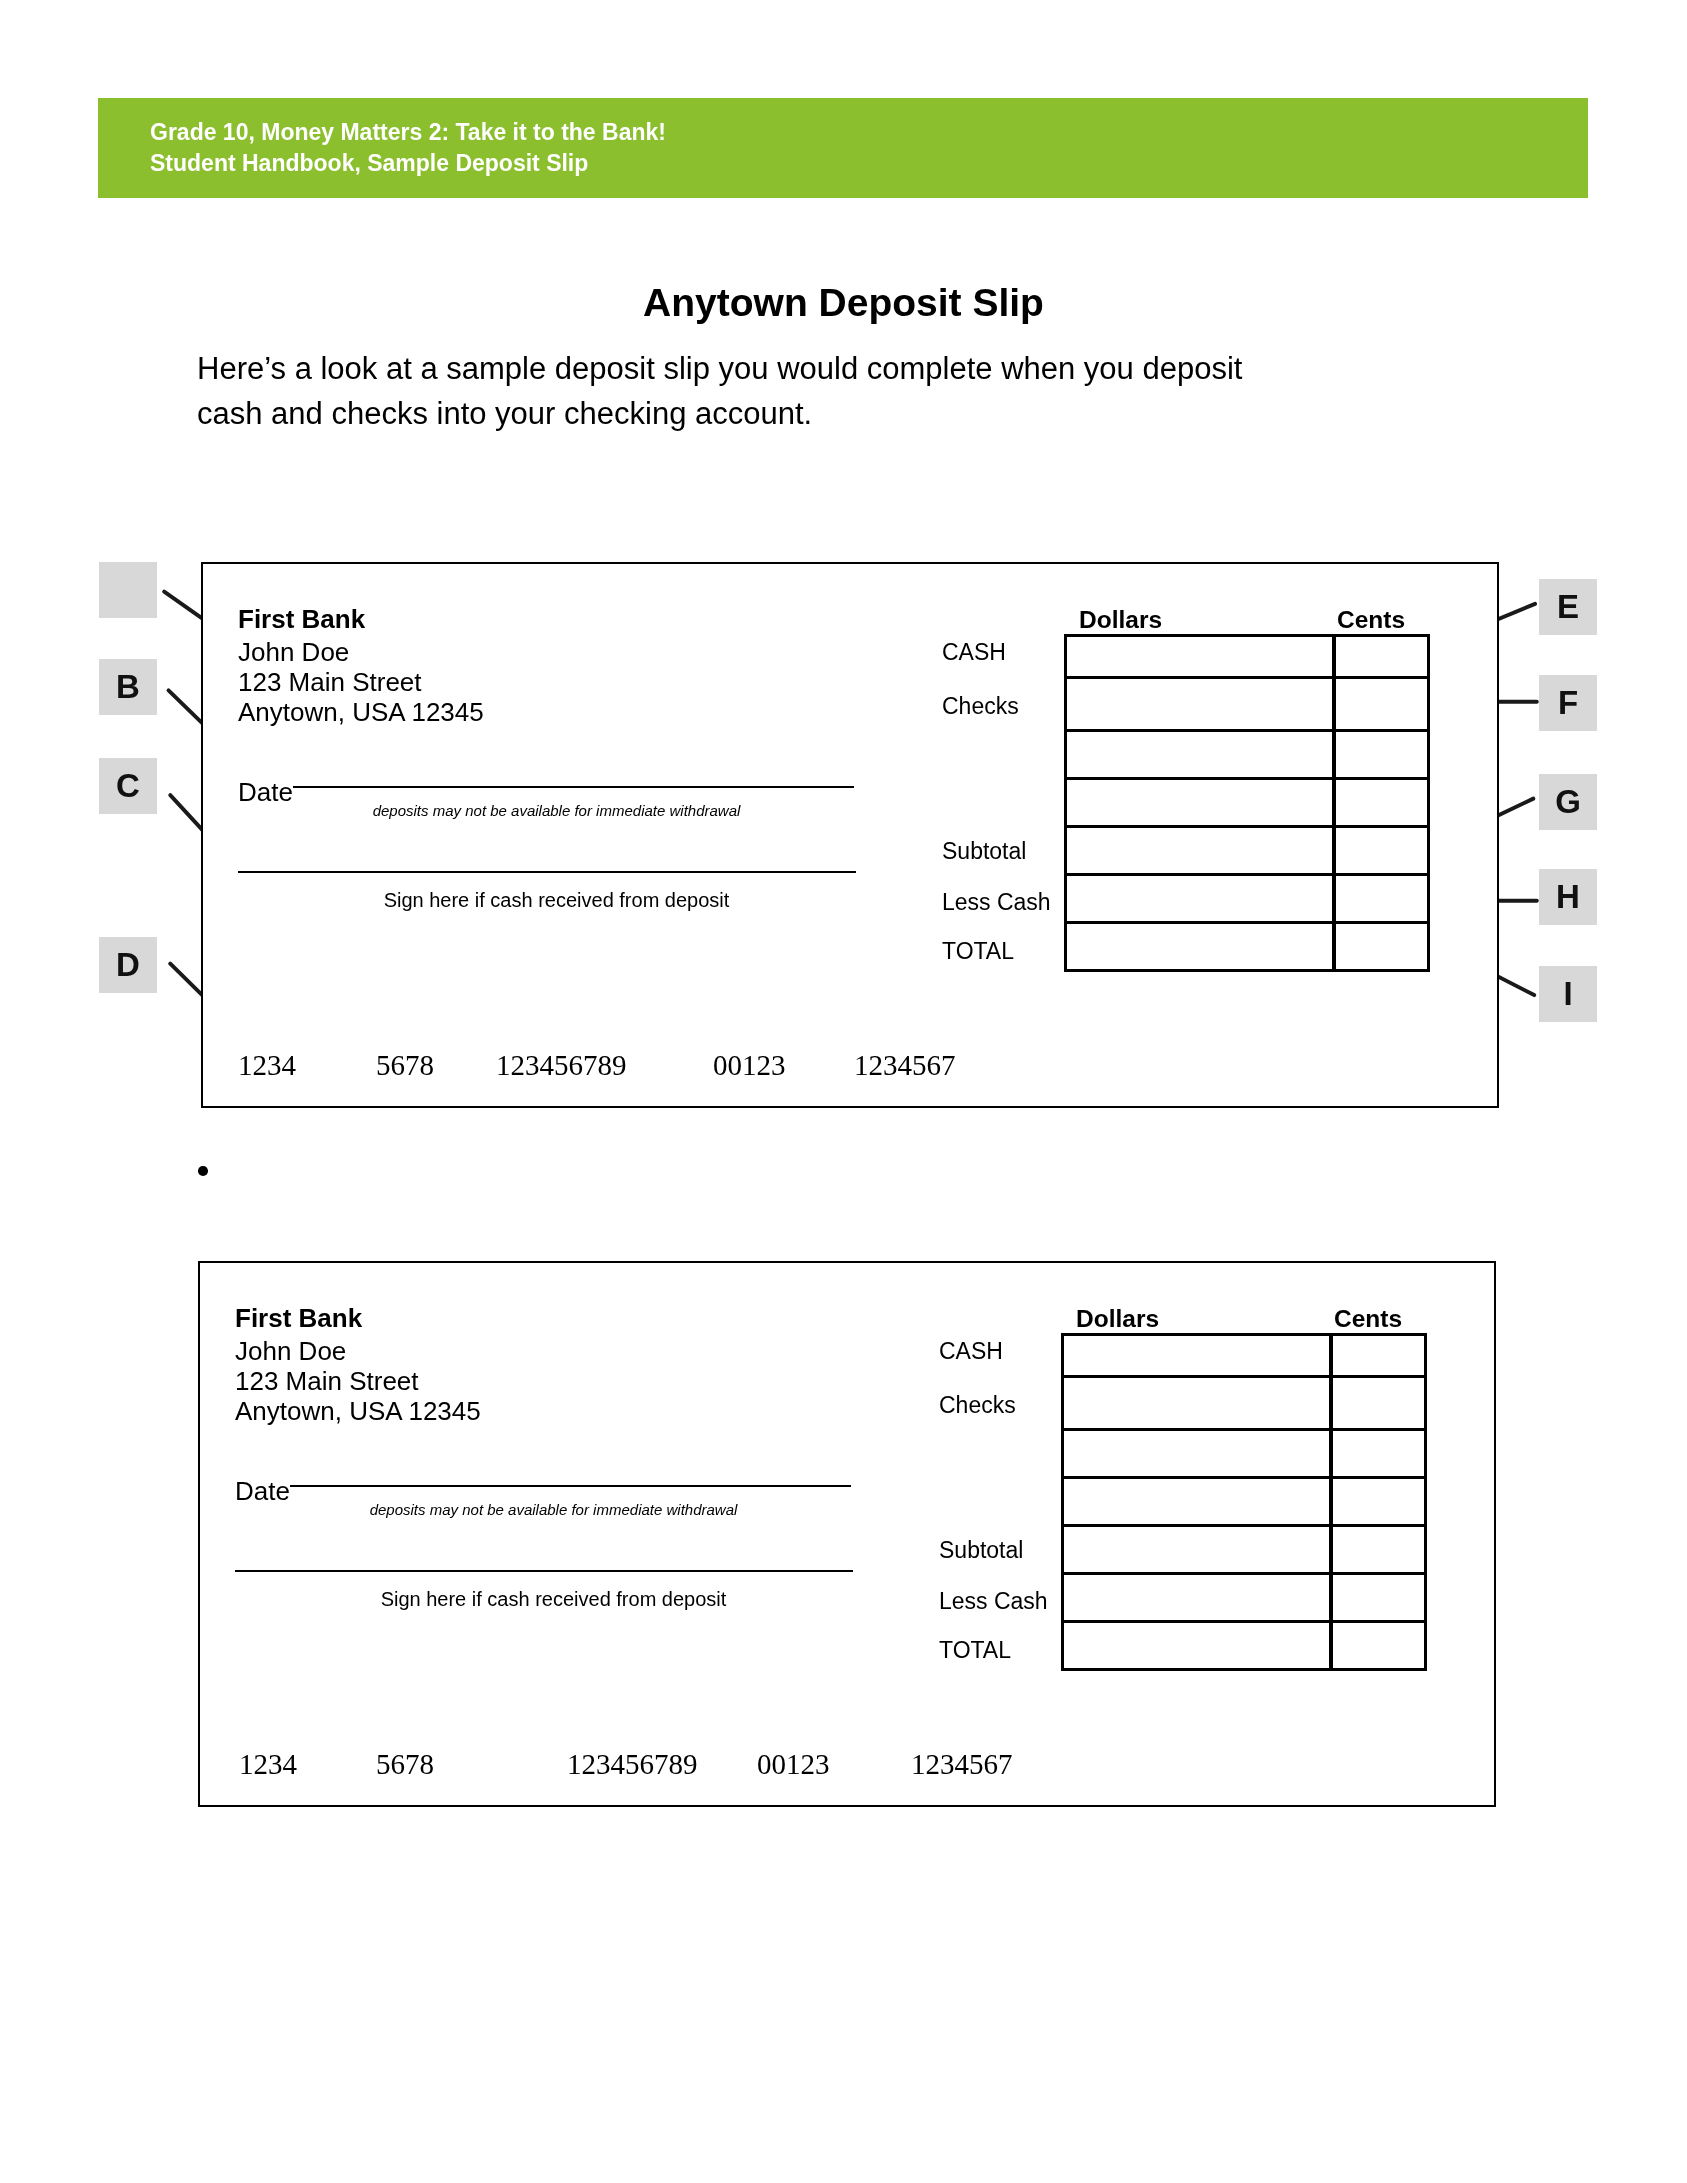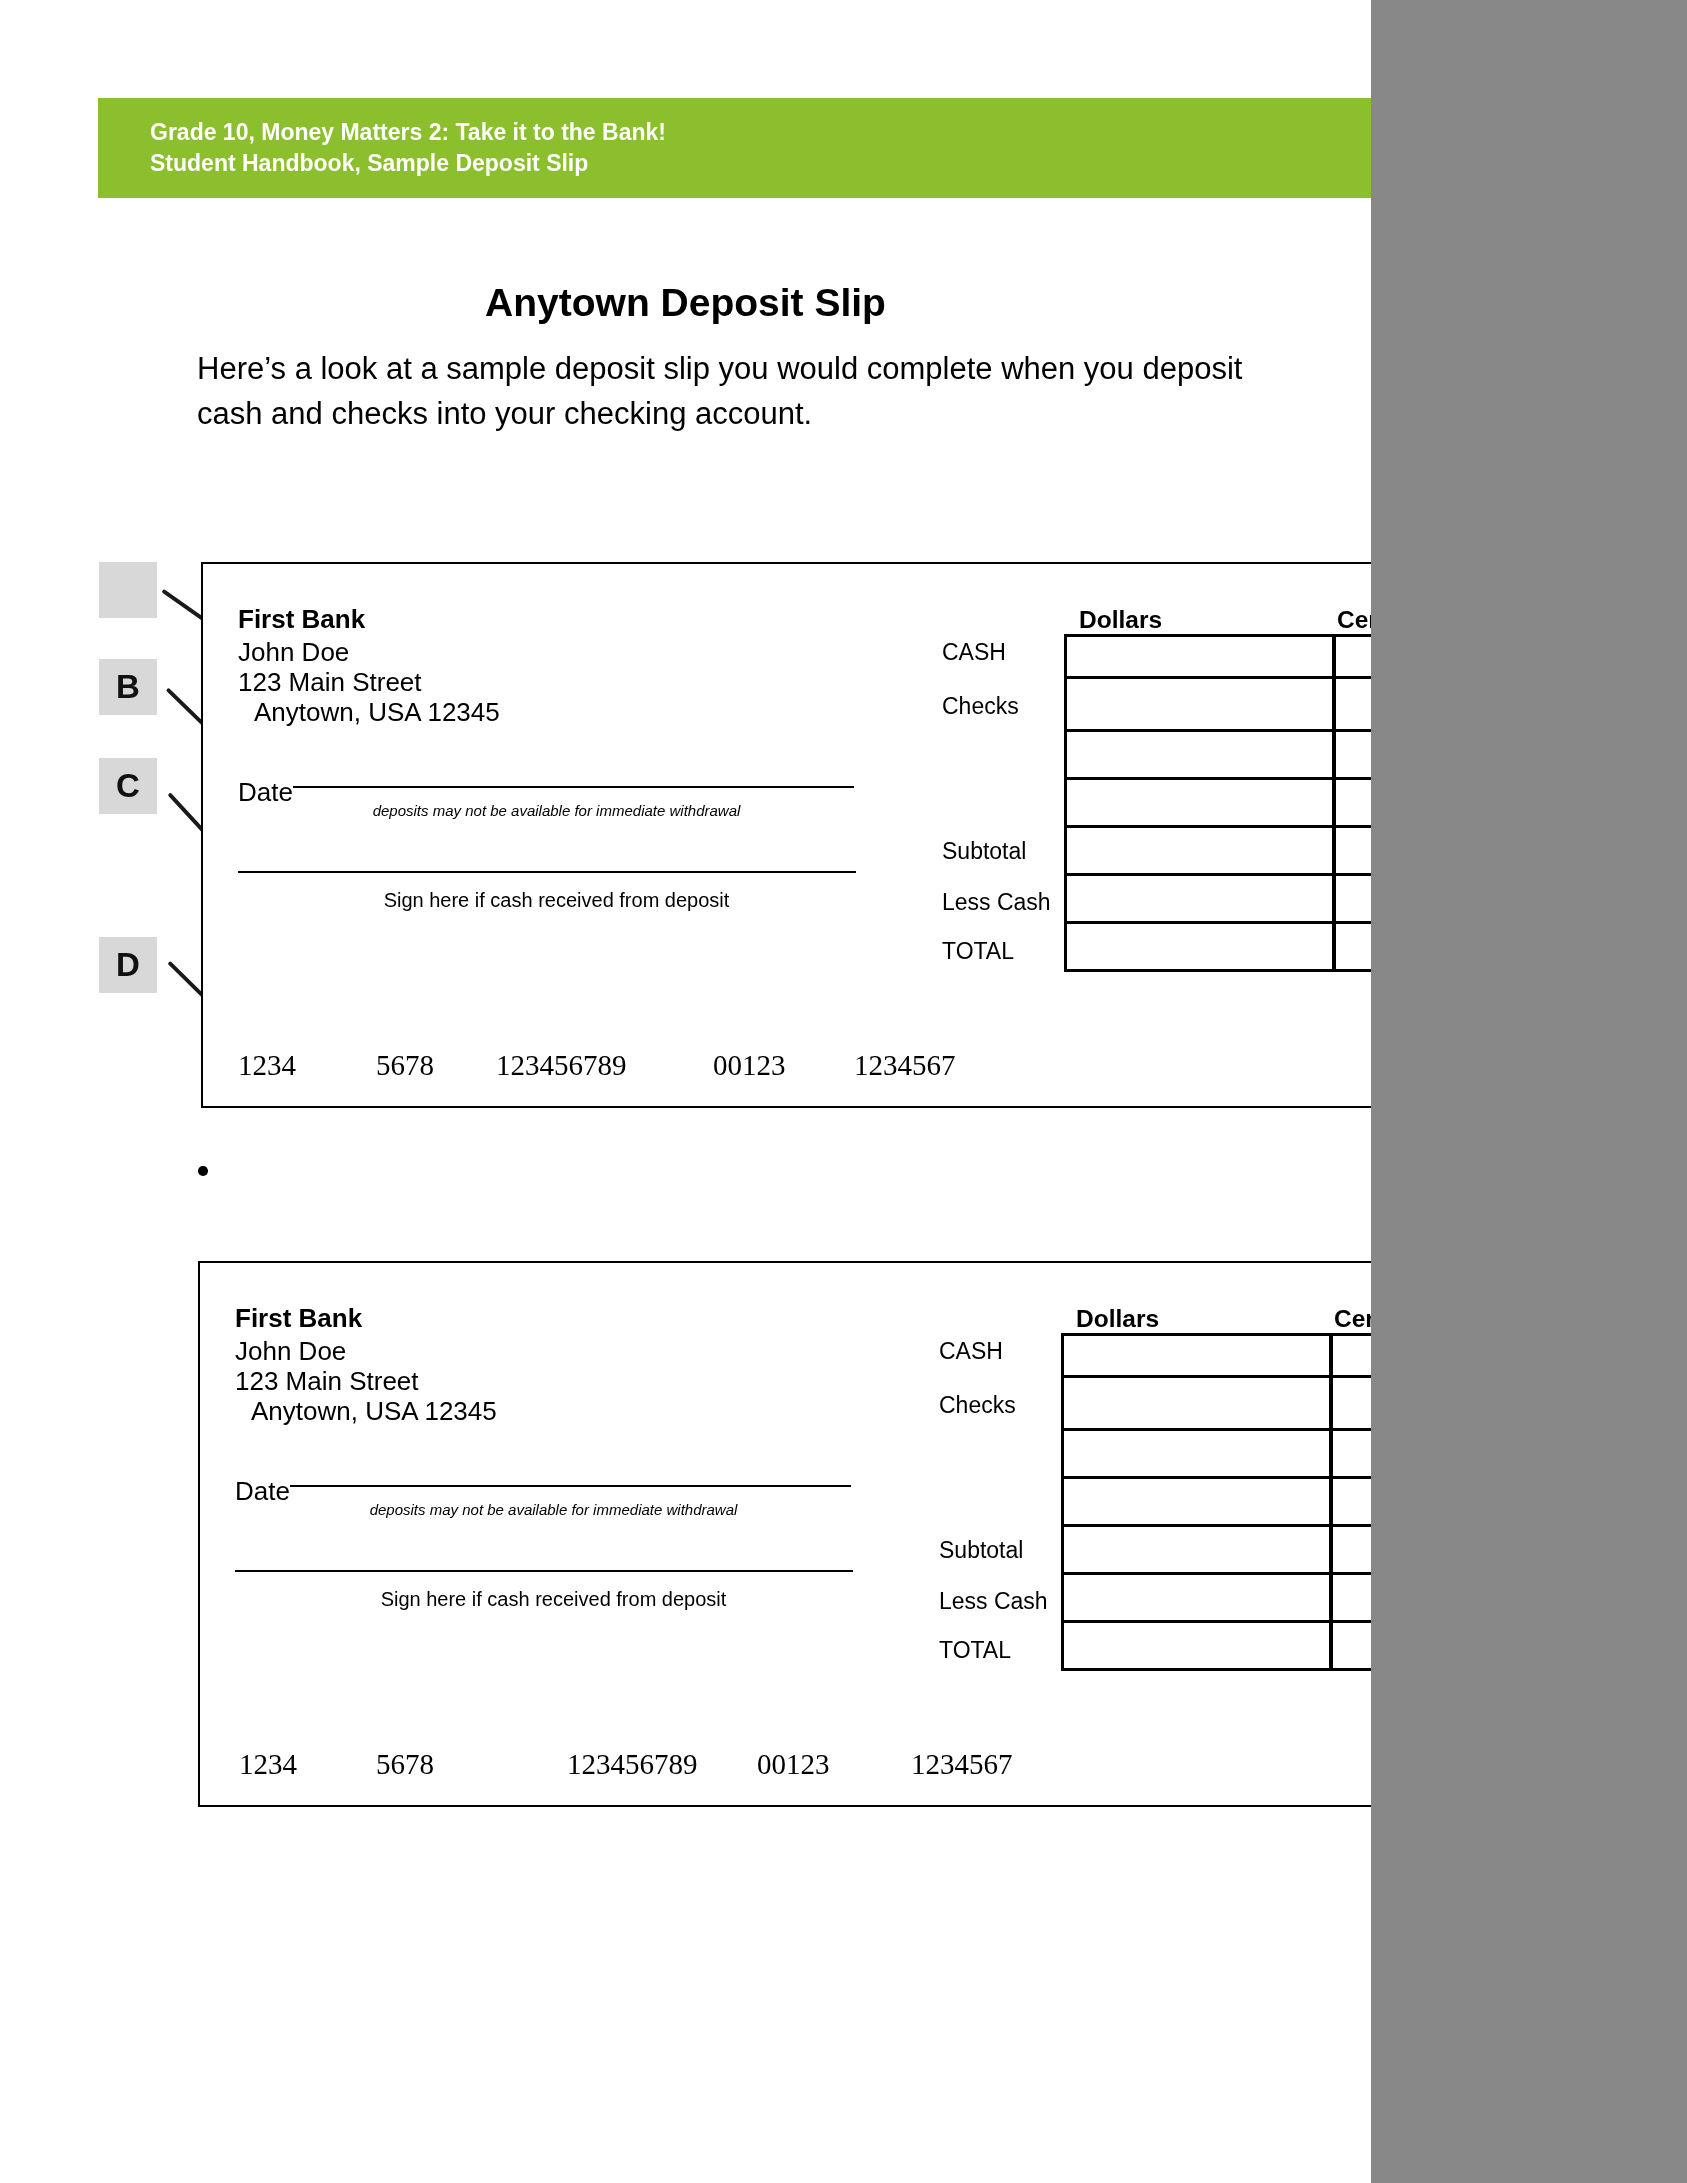--- a/index.html
+++ b/index.html
@@ -1,16 +1,16 @@
 <!DOCTYPE html>
 <html style="--banner-green: #8bbf2e; --marker-gray: #d8d8d8;font-size:14px"><head>
 <meta charset="utf-8">
 <style>
   html,body{margin:0;padding:0;background:#888;}
-  .page{position:relative;width:1371px;height:2184px;background:#ffffff;
+  .page{position:relative;width:1687px;height:2184px;background:#ffffff;
         font-family:"Liberation Sans",sans-serif;color:#000;overflow:hidden;}
 
   
   .banner{position:absolute;left:98px;top:98px;width:1490px;height:100px;
           background:var(--banner-green,#8bbf2e);display:flex;flex-direction:column;
           justify-content:center;padding-left:52px;box-sizing:border-box;}
   .banner div{color:#fff;font-weight:bold;font-size:23px;line-height:31px;}
 
   
   .title{position:absolute;left:0;top:281px;width:100%;margin:0;text-align:center;
@@ -19,21 +19,21 @@
          font-size:31px;line-height:45px;}
 
   
   .slip{position:absolute;width:1294px;height:542px;border:2.6px solid #000;background:#fff;}
   .slip1{left:201px;top:562px;}
   .slip2{left:198px;top:1261px;}
   .slip *{position:absolute;}
   .bank-name{left:35px;top:40px;font-size:26px;font-weight:bold;}
   .addr1{left:35px;top:73px;font-size:26px;}
   .addr2{left:35px;top:103px;font-size:26px;}
-  .addr3{left:35px;top:133px;font-size:26px;margin-left:16px;}
+  .addr3{left:35px;top:133px;font-size:26px;}
   .date-label{left:35px;top:213px;font-size:26px;}
   .date-line{left:90px;top:222px;width:561px;height:0;border-top:2.6px solid #000;}
   .fine-print{left:131px;top:238px;width:445px;text-align:center;
               font-style:italic;font-size:15px;}
   .sig-line{left:35px;top:307px;width:618px;height:0;border-top:2.6px solid #000;}
   .sign-note{left:131px;top:325px;width:445px;text-align:center;font-size:20px;}
   .col-header{top:42px;font-size:24.5px;font-weight:bold;}
   .col-dollars{left:876px;text-align:center;}
   .col-cents{left:1134px;}
   .row-label{left:739px;font-size:23px;}

